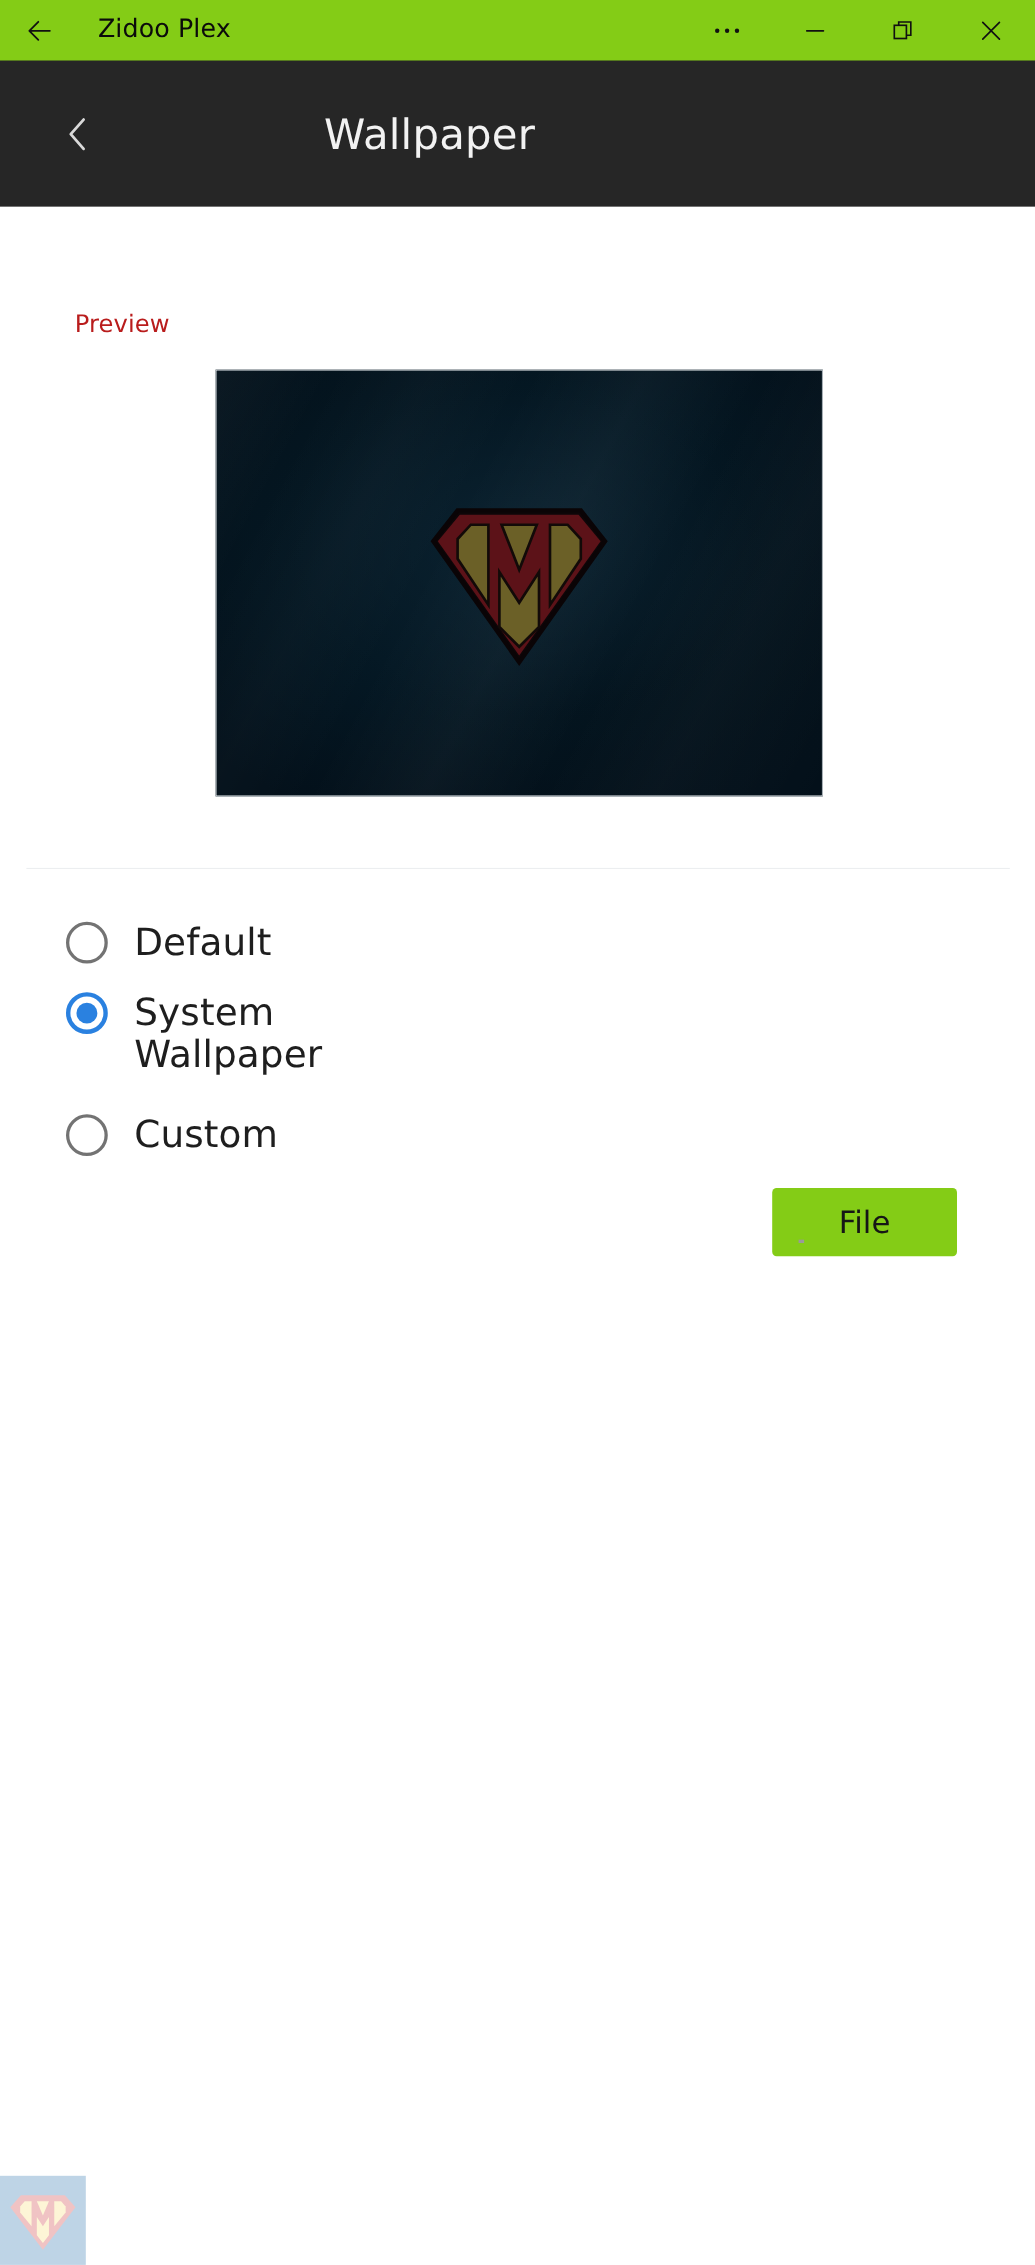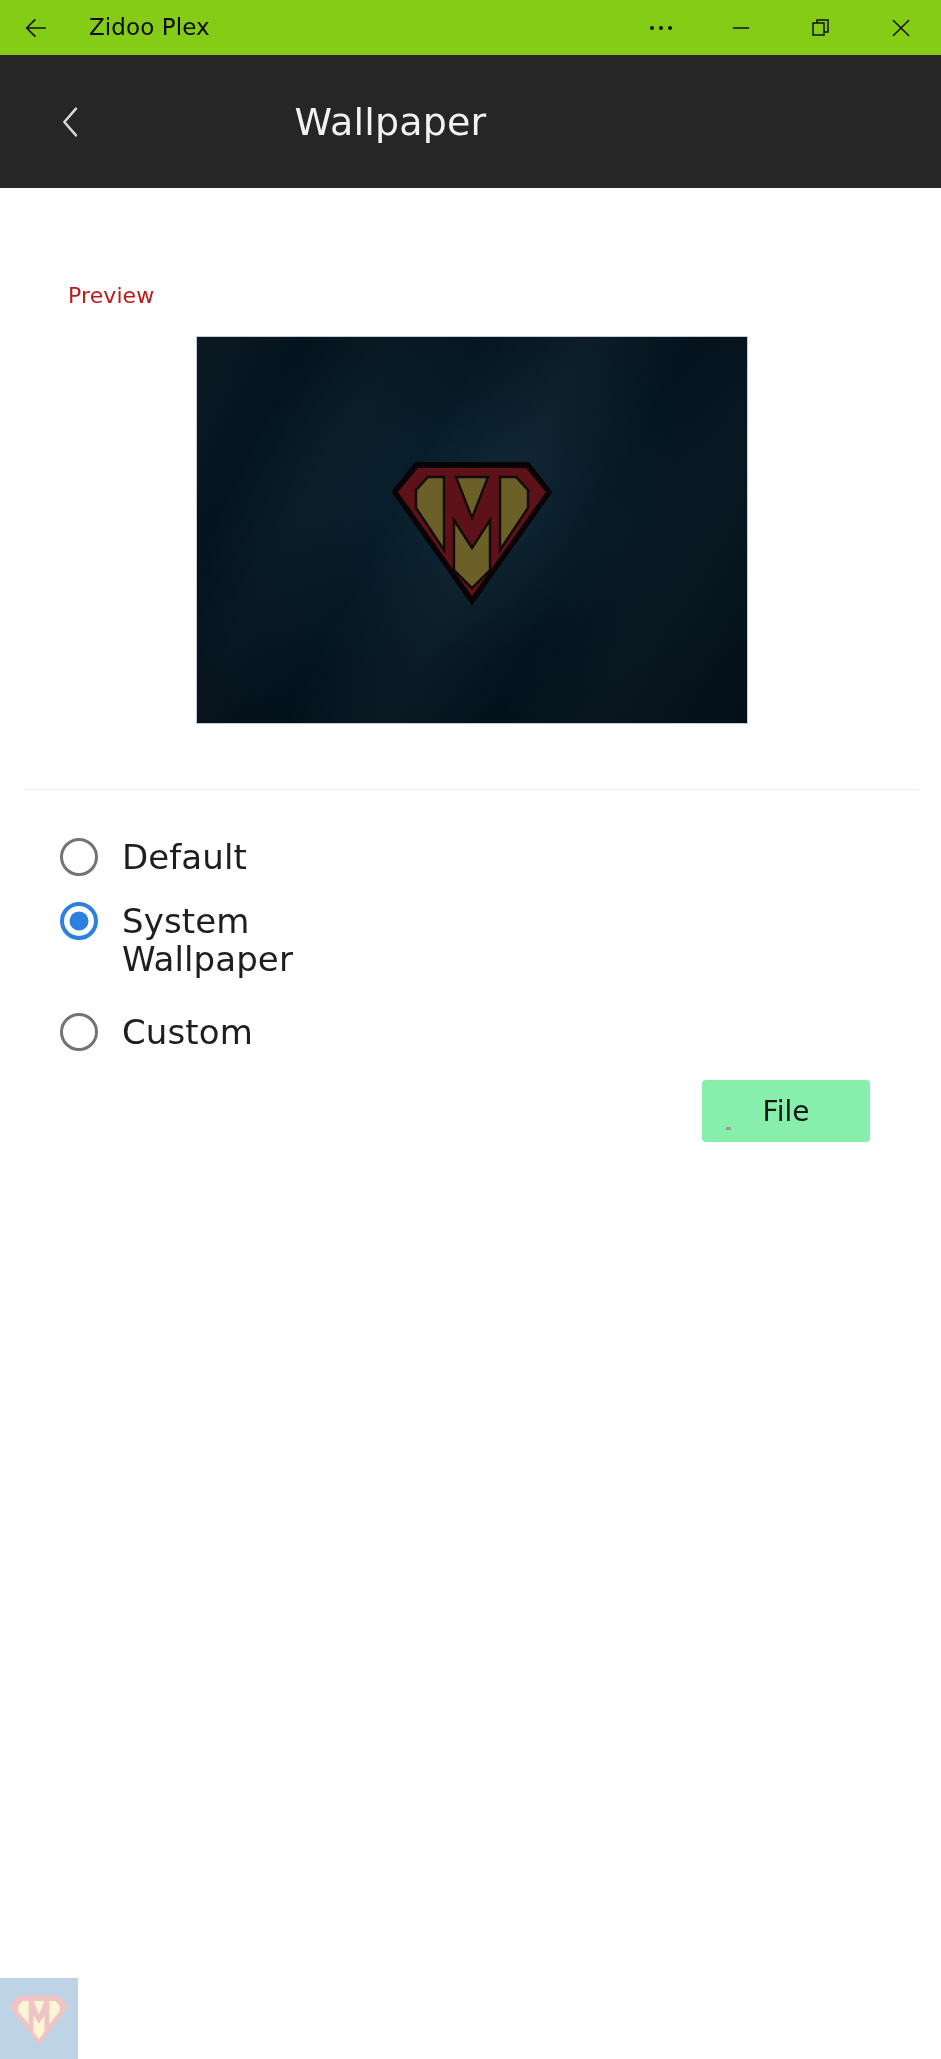--- a/index.html
+++ b/index.html
@@ -150,21 +150,21 @@
     font-size:34px;
     color:#1e1e1e;
     line-height:1.12;
     letter-spacing:0.1px;
     white-space:pre-line;
   }
 
   .file-btn {
     position:absolute; left:702px; top:892px;
     width:168px; height:62px;
-    background:#86efac;
+    background:#84cc16;
     border:none; border-radius:4px;
     font-family:"DejaVu Sans", sans-serif;
     font-size:28px; color:#161616;
     display:flex; align-items:center; justify-content:center;
     cursor:pointer;
   }
   .file-btn .speck {
     position:absolute; left:24px; bottom:12px;
     width:5px; height:3px; background:#9a9a9a;
   }

